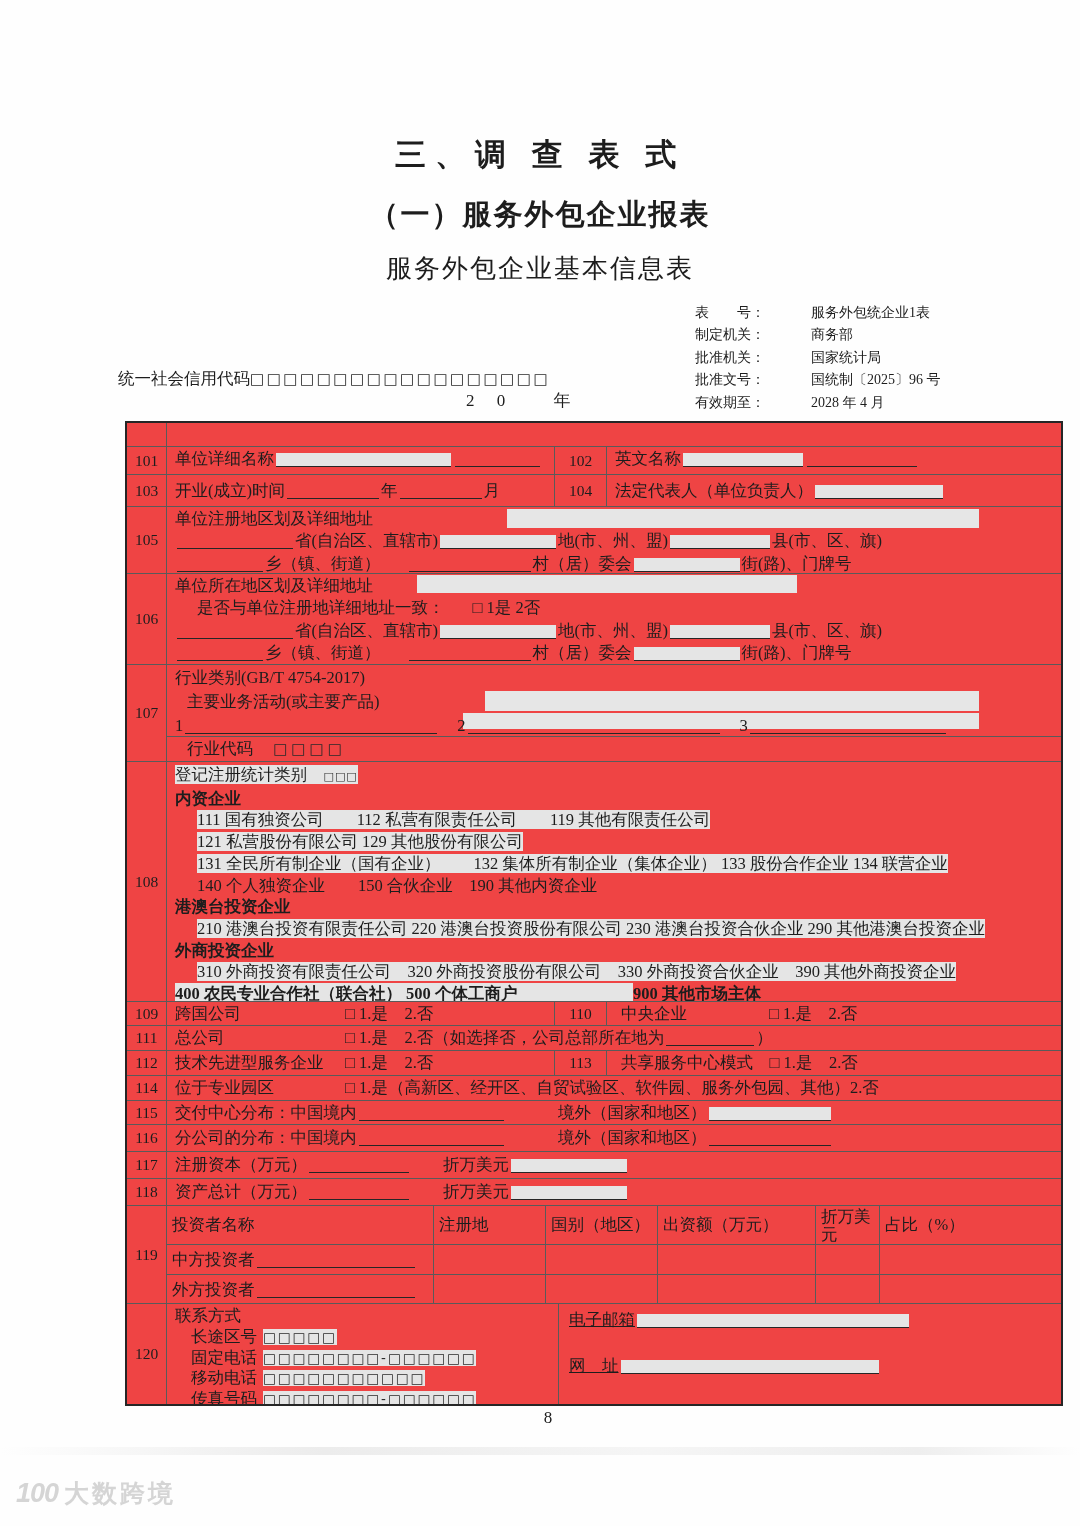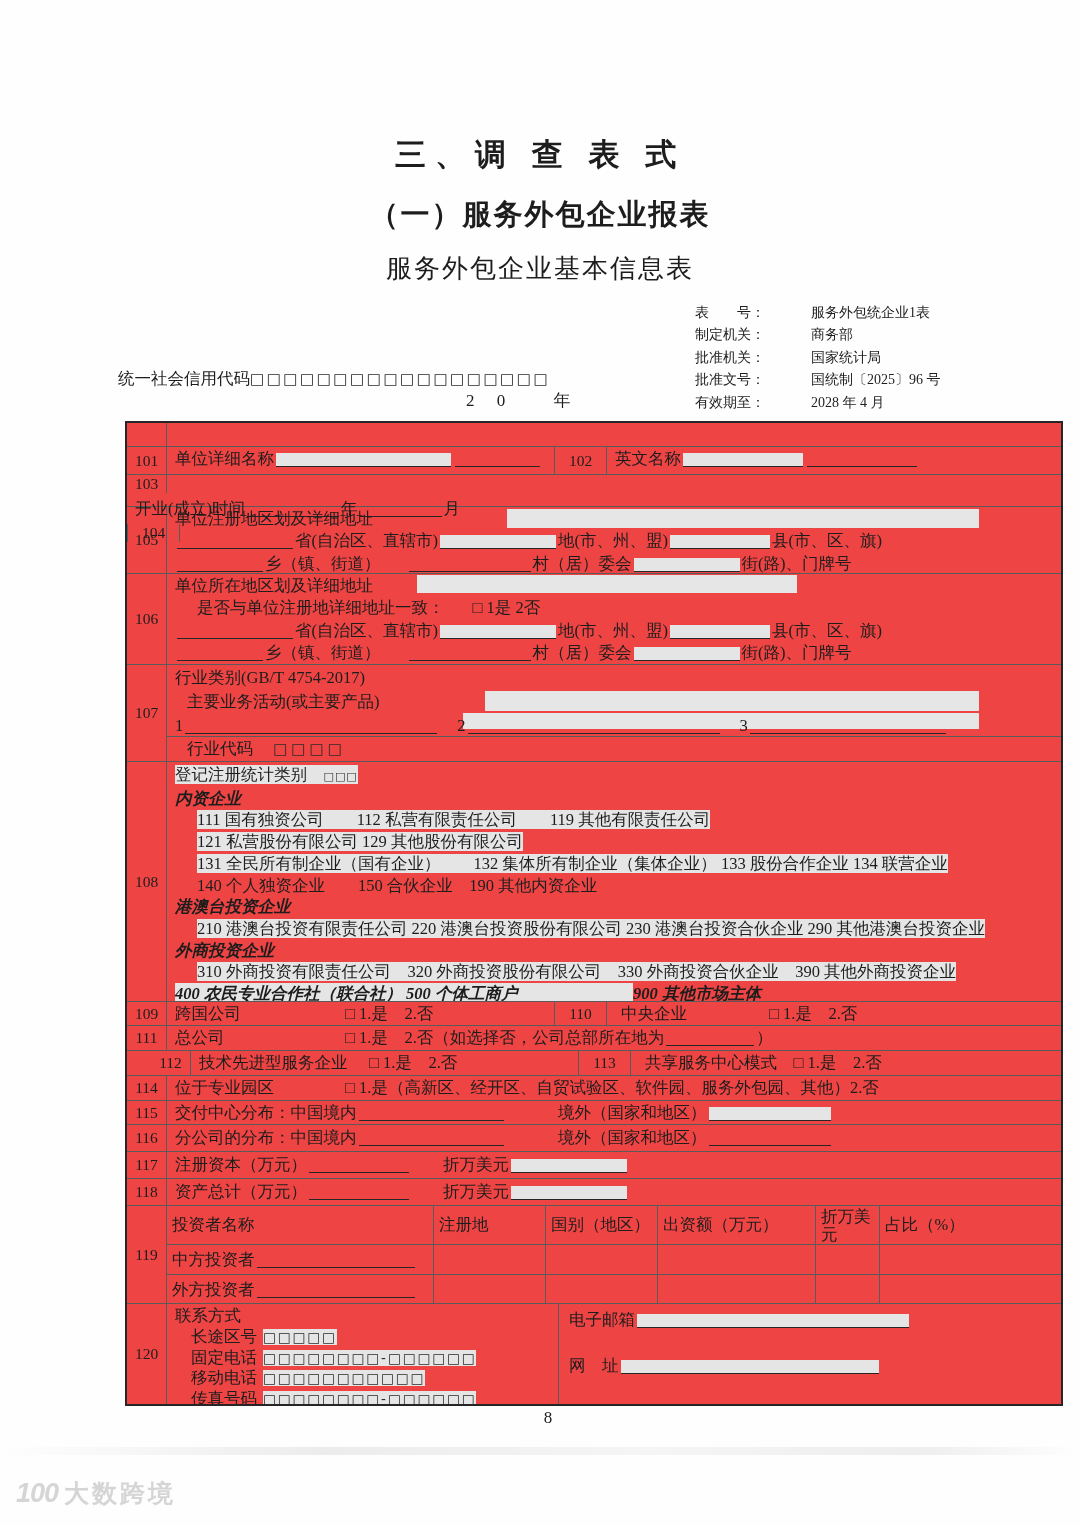--- a/index.html
+++ b/index.html
@@ -40,21 +40,21 @@
       align-items:center;justify-content:center;font-size:15.5px;}
   .tn2{width:53px;flex:none;border-right:1px solid #5a5a5a;border-left:1px solid #5a5a5a;
       display:flex;align-items:center;justify-content:center;font-size:15.5px;}
   .tc{flex:1;padding:1px 6px 1px 8px;font-size:16.5px;position:relative;overflow:hidden;}
   .tc.half{flex:none;width:387px;}
   .u{display:inline-block;border-bottom:1px solid #262626;height:14px;vertical-align:-3px;margin:0 2px;}
   .hl{background:#e5e5e5;}
   .gfill{position:absolute;background:#e6e6e6;z-index:0;}
   .z{position:relative;z-index:1;}
   .lbl{display:inline-block;}
-  .b{font-weight:bold;font-style:italic;}
+  .b{font-weight:bold;}
   .ln{line-height:22.4px;white-space:nowrap;}
   .indent{padding-left:22px;}
 
   
   .r108 .ln{line-height:21.7px;font-size:16.5px;}
 
   
   .r107-top{height:71px;padding:1px 6px 0 8px;line-height:24px;position:relative;overflow:hidden;}
   .r107-bot{border-top:1px solid #5a5a5a;height:24px;padding:0 6px 0 8px;line-height:23px;}
 
@@ -68,21 +68,21 @@
   .inv-c.c3{width:112px;flex:none;}
   .inv-c.c4{width:158px;flex:none;}
   .inv-c.c5{width:64px;flex:none;line-height:17.5px;}
   .inv-c.c6{flex:1;border-right:none;}
   .inv-head{height:39px;}
   .inv-row{height:30px;justify-content:center;}
 
   
   .r120-wrap{display:flex;width:100%;height:100%;}
   .r120-left{width:392px;flex:none;border-right:1px solid #5a5a5a;padding:2px 4px 0 8px;line-height:20.8px;}
-  .r120-right{flex:1;padding:6px 8px 0 10px;line-height:20px;}
+  .r120-right{flex:1;padding:6px 8px 0 10px;line-height:20px;text-decoration:underline;}
   .r120-line{white-space:nowrap;}
   .r120-line .lbl{width:72px;}
 
   
   .pgnum{position:absolute;top:1408px;left:0;width:100%;text-align:center;
          text-indent:16px;font-size:17px;}
   .wm{position:absolute;left:16px;top:1477px;display:flex;align-items:center;gap:6px;
       font-family:Liberation Sans, sans-serif;color:#d2d2d2;
       text-shadow:0 0 1px #ffffff;user-select:none;}
   .wm-logo{font-size:27px;font-weight:bold;font-style:italic;letter-spacing:-1px;color:#d5d5d5;}
@@ -138,21 +138,21 @@
       <div class="tn">101</div>
       <div class="tc half ln">
         <span>单位详细名称</span><span class="u hl" style="width:175px;"></span><span class="u" style="width:85px;"></span>
       </div>
       <div class="tn2">102</div>
       <div class="tc ln">
         <span>英文名称</span><span class="u hl" style="width:120px;"></span><span class="u" style="width:110px;"></span>
       </div>
     </div>
 
-    <div class="tr" style="height:32px;flex-direction:column;">
+    <div class="tr" style="height:32px;">
       <div class="tn">103</div>
       <div class="tc half ln" style="line-height:29px;">
         <span>开业(成立)时间</span><span class="u" style="width:92px;"></span><span>年</span><span class="u" style="width:82px;"></span><span>月</span>
       </div>
       <div class="tn2">104</div>
       <div class="tc ln" style="line-height:29px;">
         <span>法定代表人（单位负责人）</span><span class="u hl" style="width:128px;"></span>
       </div>
     </div>
 
@@ -238,21 +238,21 @@
       </div>
     </div>
 
     <div class="tr" style="height:25px;">
       <div class="tn">111</div>
       <div class="tc ln" style="line-height:22px;">
         <span class="lbl" style="width:170px;">总公司</span><span>□ 1.是　2.否（如选择否，公司总部所在地为</span><span class="u" style="width:88px;"></span><span>）</span>
       </div>
     </div>
 
-    <div class="tr" style="height:25px;padding-left:24px;">
+    <div class="tr" style="height:25px;">
       <div class="tn">112</div>
       <div class="tc half ln" style="line-height:22px;">
         <span class="lbl" style="width:170px;">技术先进型服务企业</span><span>□ 1.是　2.否</span>
       </div>
       <div class="tn2">113</div>
       <div class="tc ln" style="line-height:22px;padding-left:14px;">
         <span>共享服务中心模式</span>　<span>□ 1.是　2.否</span>
       </div>
     </div>
 

